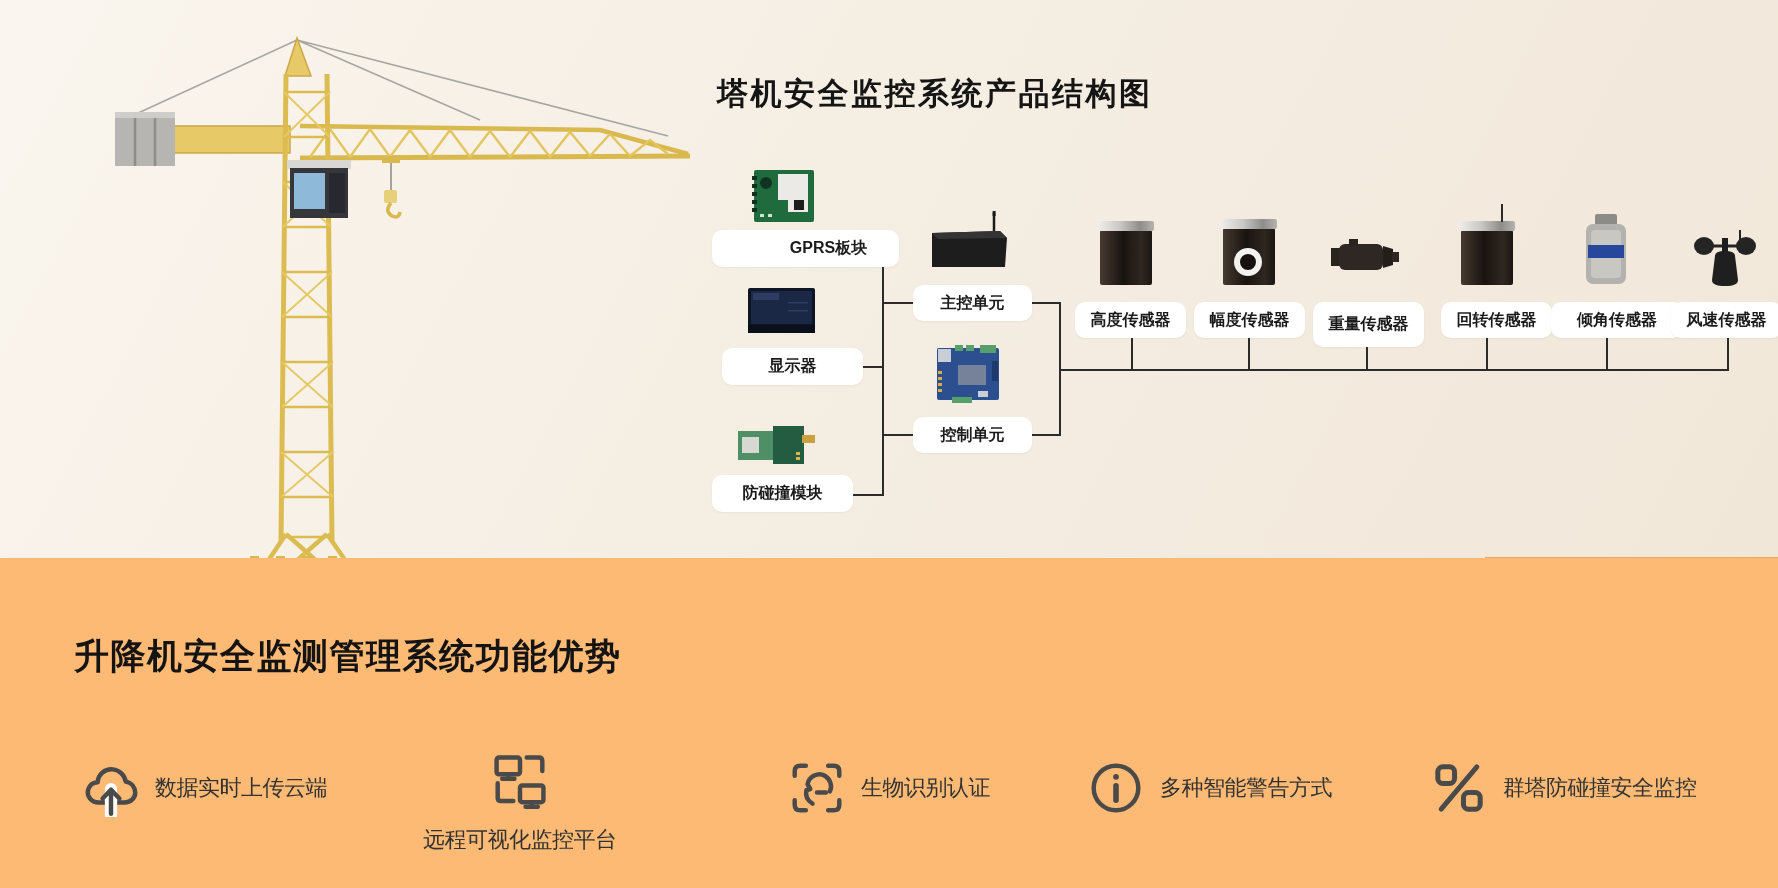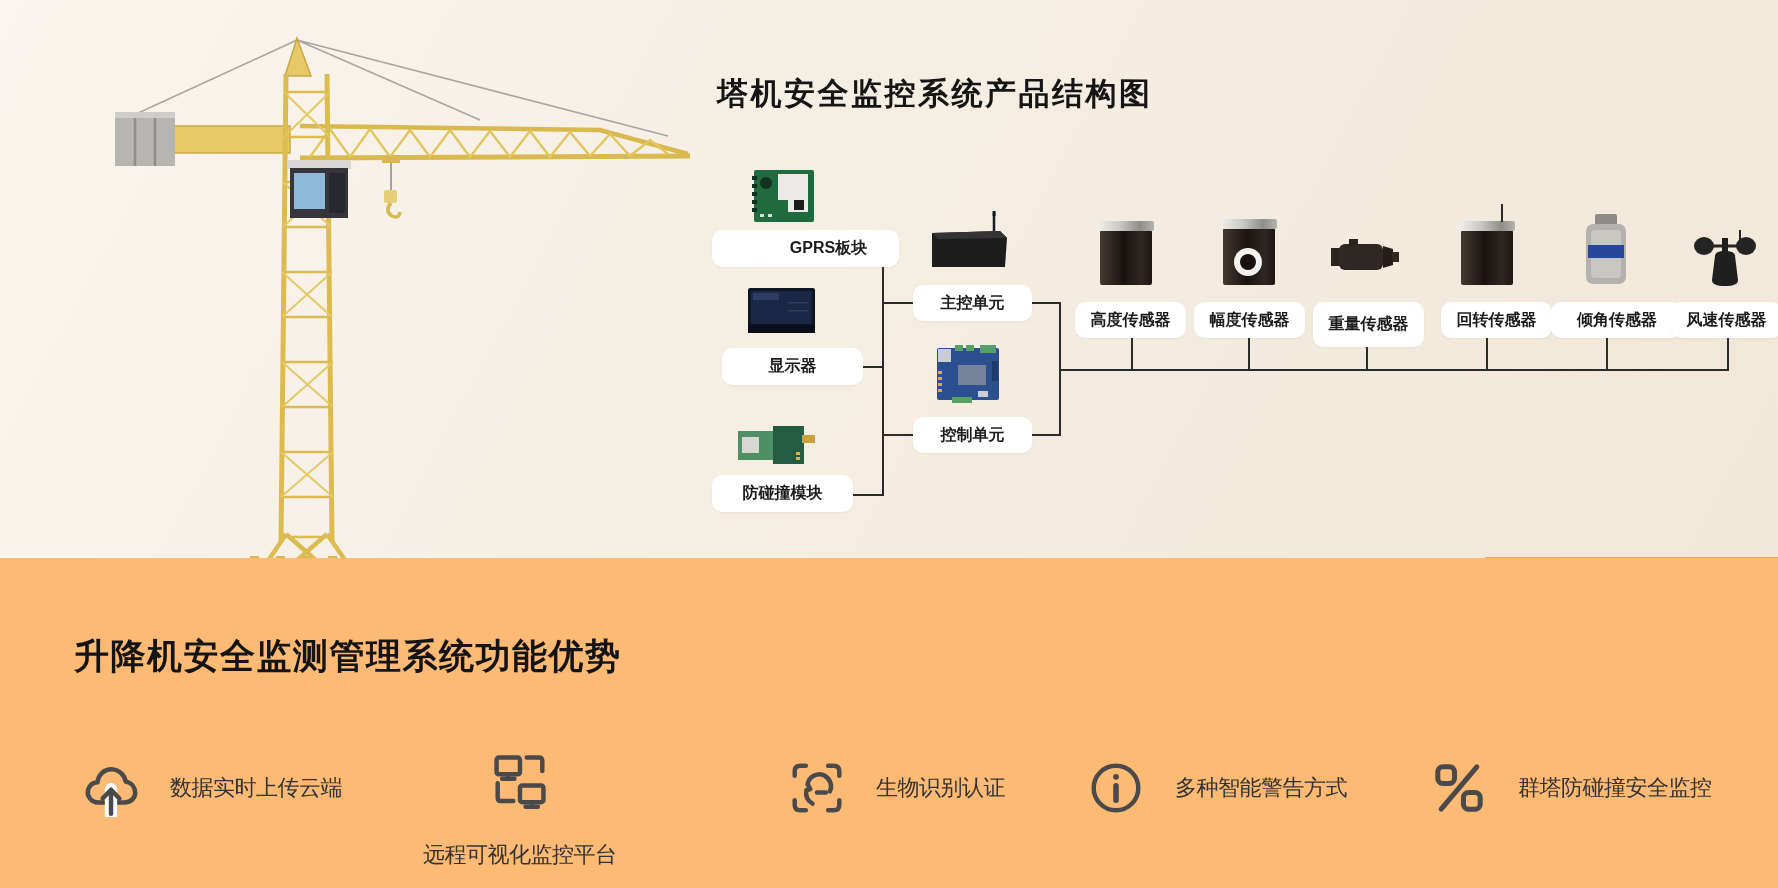--- a/index.html
+++ b/index.html
@@ -15,21 +15,21 @@
         font-size:16px;font-weight:600;color:#1b1b1b;white-space:nowrap;box-shadow:0 1px 2px rgba(120,100,70,.08);}
   .ln{position:absolute;background:#2b2b2b;}
   .dev{position:absolute;}
   
   .cyl{position:absolute;background:linear-gradient(90deg,#463a31 0%,#191310 45%,#2f2720 80%,#1c1613 100%);border-radius:2px;}
   .cyl::before{content:"";position:absolute;left:-2px;right:-2px;top:-9px;height:10px;border-radius:2px;
         background:linear-gradient(90deg,#efeeec 0%,#c9c7c3 40%,#8f8d89 75%,#b5b3af 100%);}
   .ring{position:absolute;width:16px;height:16px;border:6px solid #f4f2ef;border-radius:50%;background:#17120f;}
   
   .features-title{position:absolute;left:74px;top:633px;font-size:35px;font-weight:700;color:#141414;letter-spacing:1.5px;white-space:nowrap;}
-  .feat{position:absolute;top:752px;height:72px;display:flex;align-items:center;gap:30px;}
+  .feat{position:absolute;top:752px;height:72px;display:flex;align-items:center;gap:15px;}
   .feat-label{font-size:22px;letter-spacing:-0.5px;color:#333;white-space:nowrap;}
   .fic{width:58px;height:58px;flex:0 0 auto;}
 </style>
 </head>
 <body>
 
 <div class="page">
 
   <section class="hero">
 

